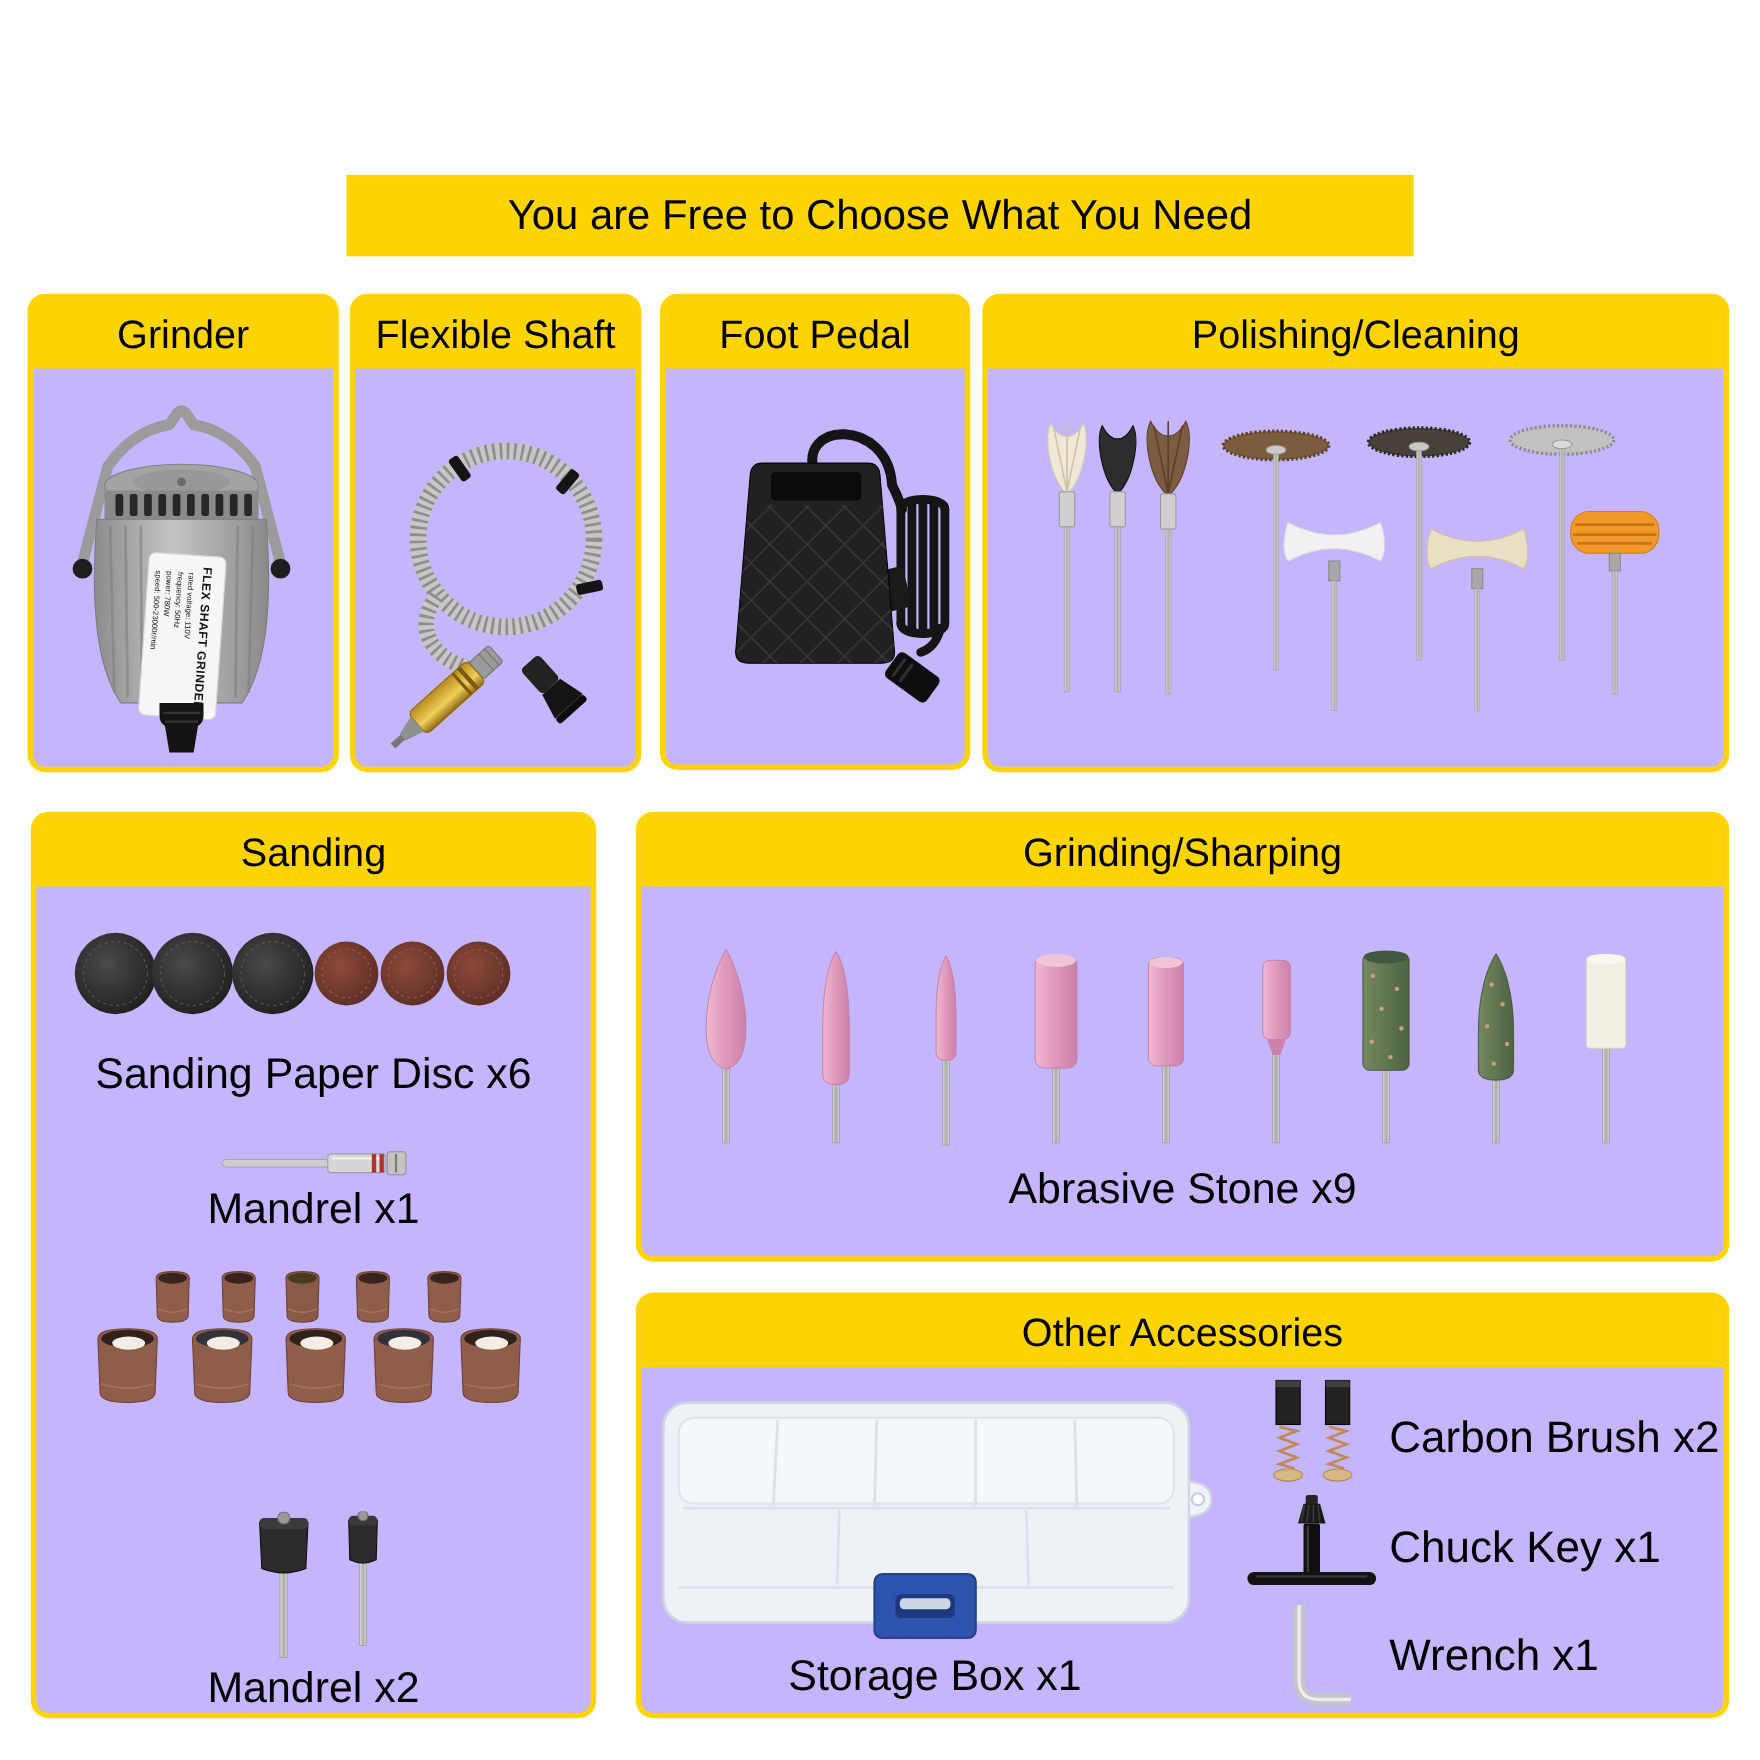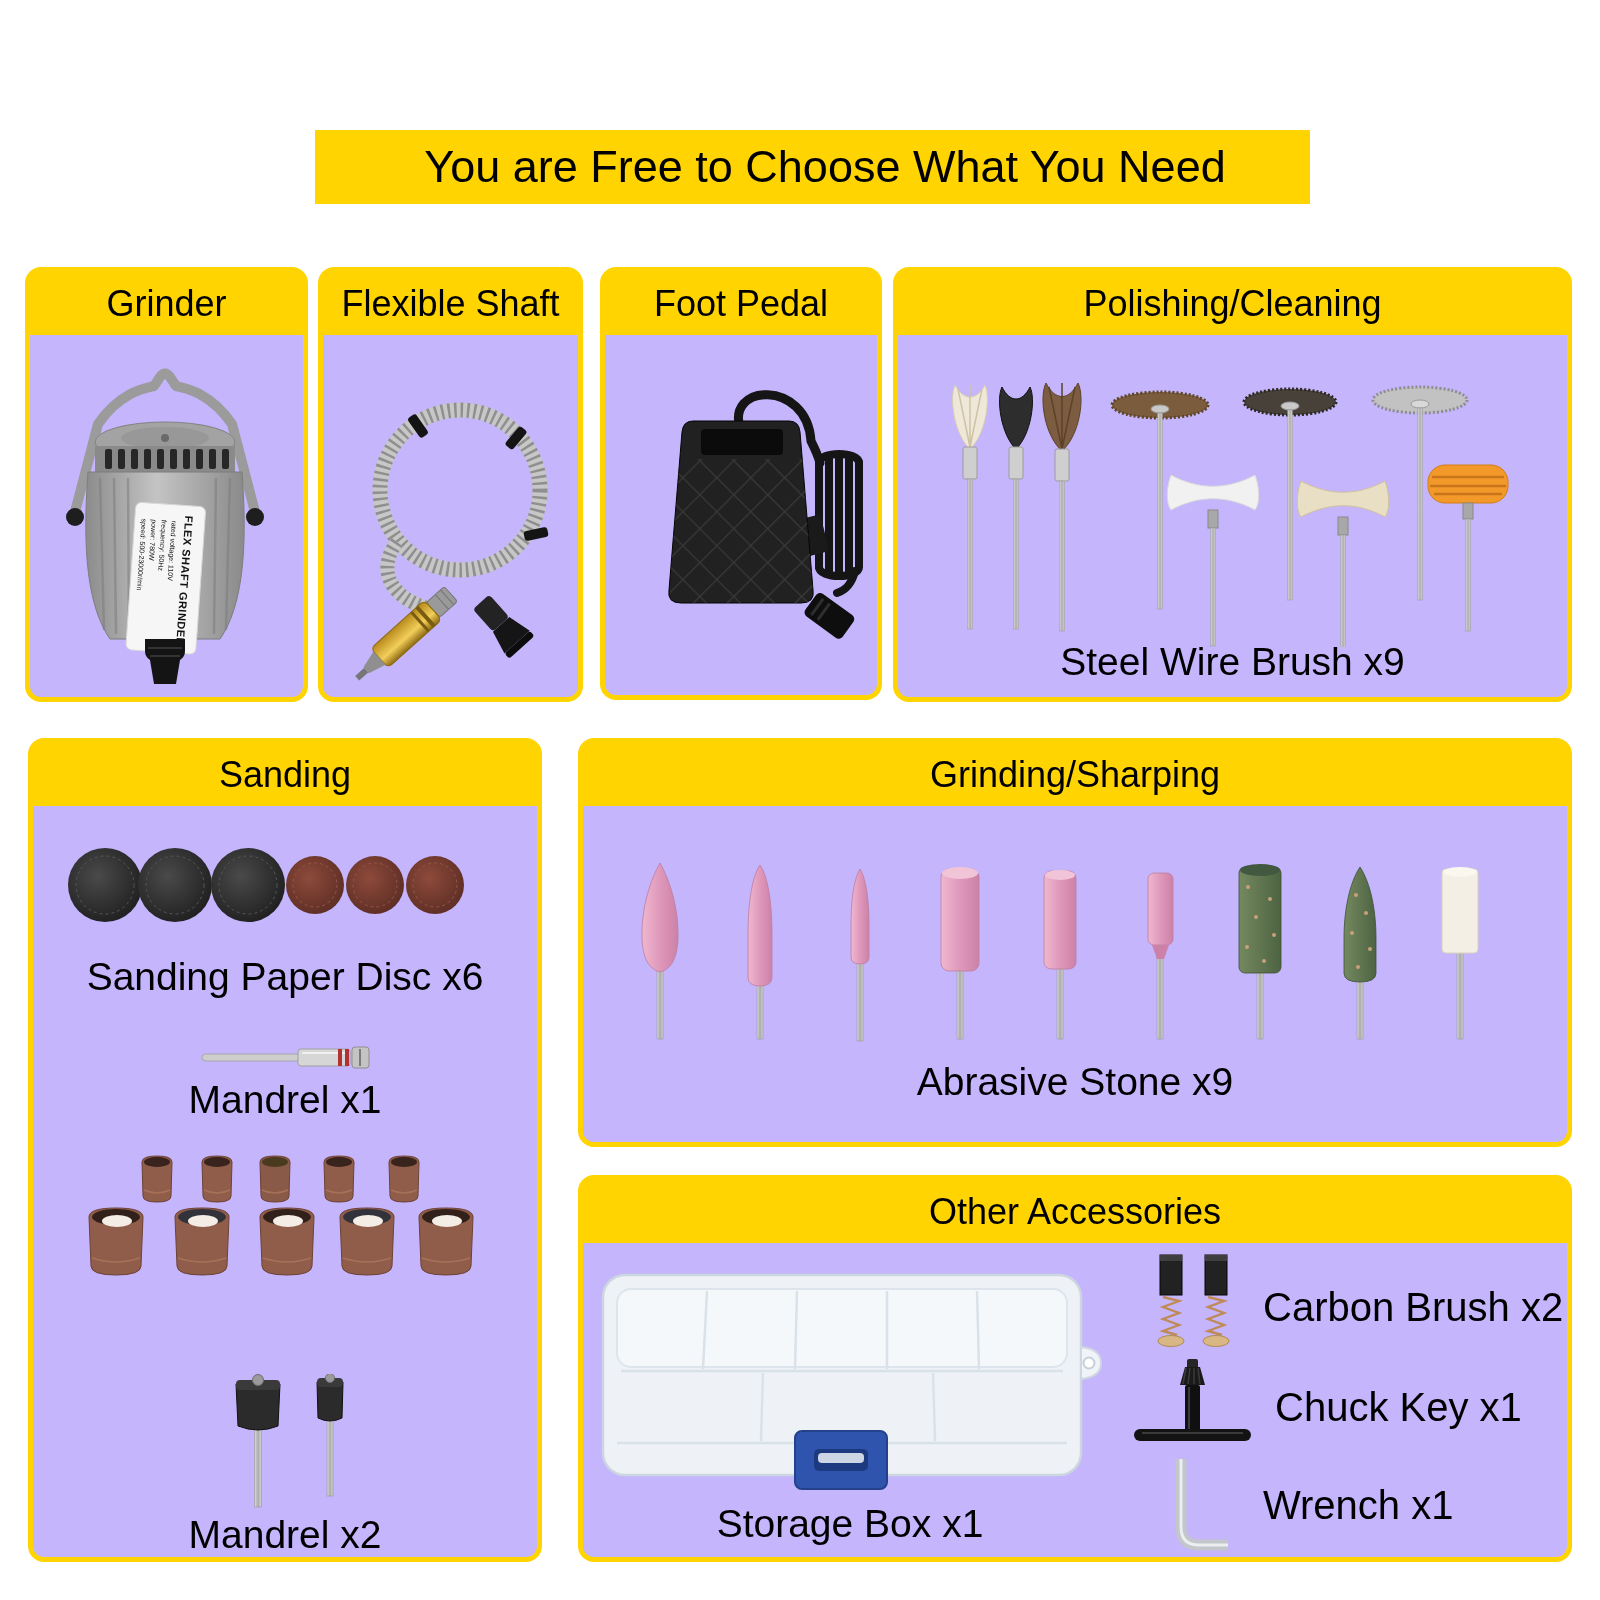--- a/index.html
+++ b/index.html
@@ -1,22 +1,22 @@
 <!DOCTYPE html>
 <html><head>
 <meta charset="utf-8">
 <style>
   html,body{margin:0;padding:0;background:#fff;}
   .page{position:relative;width:1600px;height:1600px;background:#fff;overflow:hidden;
         font-family:"Liberation Sans",sans-serif;color:#000;}
   .title-wrap{position:absolute;left:0;top:34px;width:1600px;text-align:center;}
   .title-wrap span{display:inline-block;font-size:92px;font-weight:bold;letter-spacing:-2px;
         transform:scaleX(0.68);transform-origin:50% 50%;white-space:nowrap;}
-  .banner{position:absolute;left:315px;top:130px;width:970px;height:74px;
-        display:flex;align-items:center;justify-content:center;font-size:45px;padding-left:25px;}
+  .banner{position:absolute;left:315px;top:159px;width:970px;height:74px;
+        display:flex;align-items:center;justify-content:center;font-size:38px;}
   .card{position:absolute;background:#c4b5fd;border:5px solid var(--yl);border-radius:16px;box-sizing:border-box;text-decoration:underline;}
   .card-header{position:absolute;left:0;top:0;right:0;height:63px;background:var(--yl);
         border-radius:9px 9px 0 0;display:flex;align-items:center;justify-content:center;font-size:36px;}
   .caption{position:absolute;left:0;right:0;text-align:center;font-size:39px;white-space:pre;}
   .itemlabel{position:absolute;font-size:40px;white-space:pre;}
   svg{position:absolute;display:block;}
 </style>
 </head>
 <body>
 
@@ -238,21 +238,20 @@
         <rect x="-2.3" y="51" width="4.6" height="192" fill="url(#pb-stem)" stroke="#999" stroke-width="0.5"></rect>
       </g>
 
       <g transform="translate(560,126)">
         <rect x="-40" y="-18" width="80" height="38" rx="17" fill="#f3992a" stroke="#d27e12"></rect>
         <path d="M-36,-6 H36 M-38,3 H38 M-34,11 H34" stroke="#c8741a" stroke-width="2.5" fill="none"></path>
         <rect x="-5" y="20" width="10" height="16" fill="#a8a8a8" stroke="#8a8a8a"></rect>
         <rect x="-2.3" y="36" width="4.6" height="112" fill="url(#pb-stem)" stroke="#999" stroke-width="0.5"></rect>
       </g>
     </svg>
-    <div class="caption" style="top:368px;">Steel Wire Brush x9</div>
   </section>
 
   <section class="card" style="left:28px;top:738px;width:514px;height:824px;">
     <div class="card-header">
       <span>Sanding</span>
     </div>
 
     <svg style="left:25px;top:95px;" width="455" height="95" viewBox="0 0 455 95">
       <defs>
         <radialGradient id="sd-blk" cx="0.4" cy="0.38" r="0.75">
@@ -517,21 +516,21 @@
         <line x1="56" y1="11" x2="53" y2="27"></line>
           <line x1="60" y1="11" x2="58" y2="27"></line>
         <line x1="64" y1="11" x2="64" y2="27"></line>
           <line x1="68" y1="11" x2="70" y2="27"></line>
       </g>
       <rect x="55" y="28" width="15" height="46" rx="2" fill="#101010"></rect>
       <line x1="59" y1="30" x2="59" y2="72" stroke="#3a3a3a" stroke-width="2"></line>
       <rect x="4" y="72" width="117" height="12" rx="6" fill="#131313"></rect>
       <line x1="12" y1="76" x2="113" y2="76" stroke="#3a3a3a" stroke-width="2"></line>
     </svg>
-    <div class="itemlabel" style="left:680px;top:205px;margin-left:12px;">Chuck Key x1</div>
+    <div class="itemlabel" style="left:680px;top:205px;">Chuck Key x1</div>
 
     <svg style="left:583px;top:273px;" width="70" height="105" viewBox="0 0 70 105">
       <path d="M15,6 L15,74 Q15,92 33,92 L62,92" fill="none" stroke="#c3c6ca" stroke-width="11"></path>
       <path d="M15,6 L15,74 Q15,92 33,92 L62,92" fill="none" stroke="#ecee f0" stroke-width="3"></path>
       <path d="M15,6 L15,74 Q15,92 33,92 L62,92" fill="none" stroke="#eceef0" stroke-width="3"></path>
     </svg>
     <div class="itemlabel" style="left:680px;top:303px;">Wrench x1</div>
   </section>
 
 </div>

